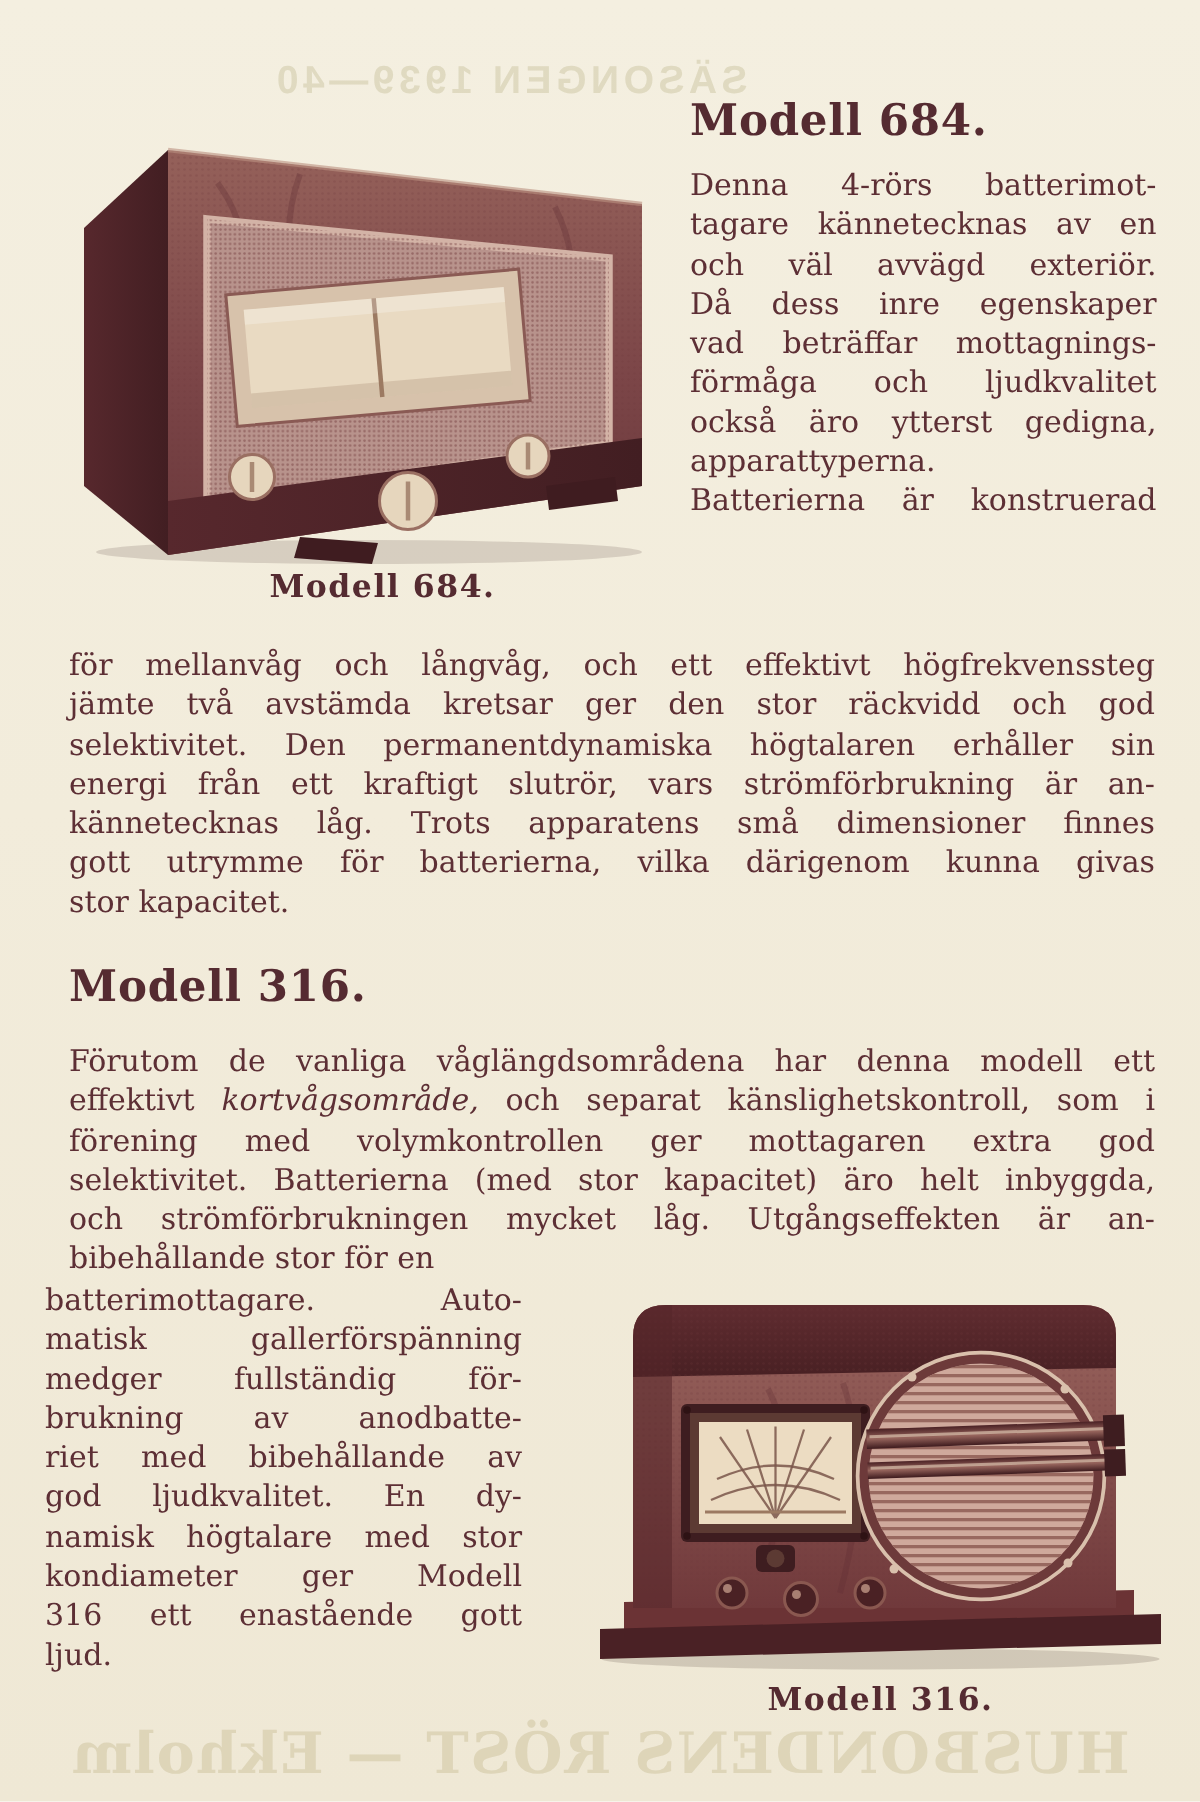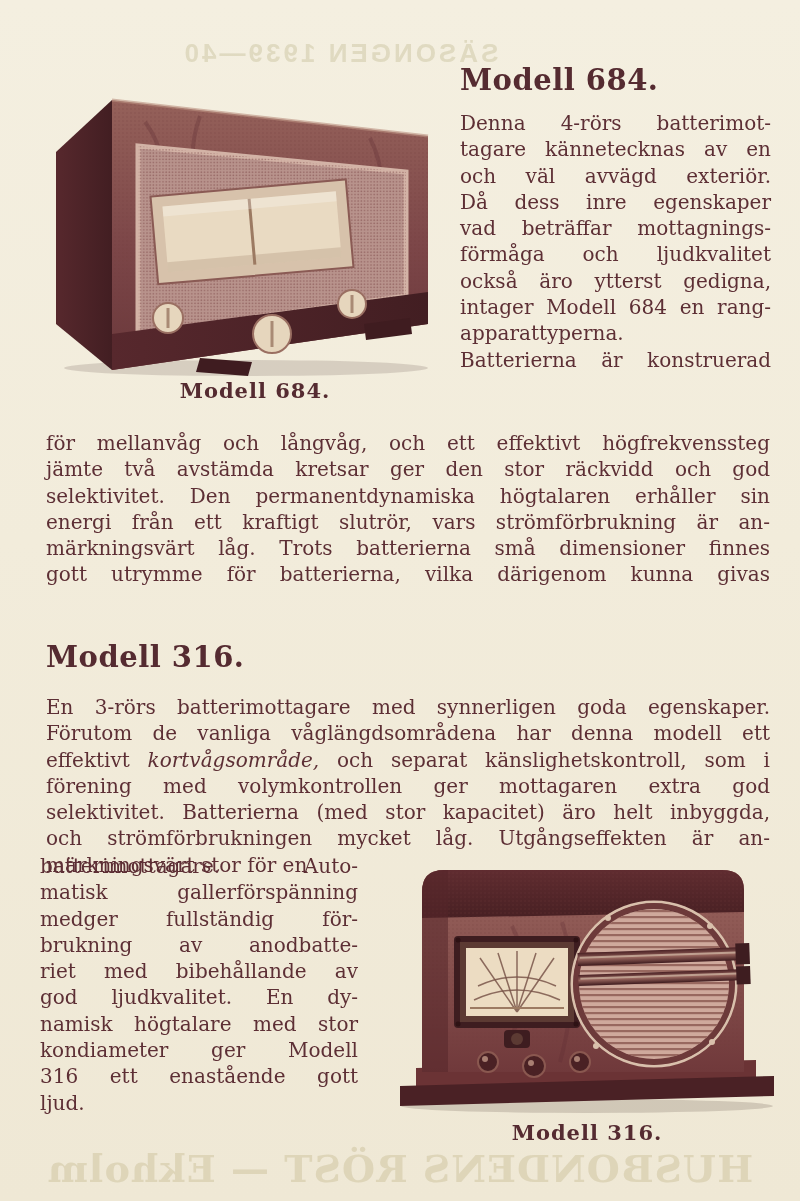--- a/index.html
+++ b/index.html
@@ -29,21 +29,21 @@
              letter-spacing:1px;color:rgba(182,168,118,0.30);}
 
   
   .photo684{position:absolute;left:50px;top:72px;width:386px;height:304px;}
   .cap684{left:55px;top:378px;width:400px;}
   .col684{left:460px;top:64px;width:311px;}
   .col684 h2{margin-bottom:13px;}
   .para684{left:46px;top:430px;width:724px;}
   .h316{left:46px;top:641px;}
   .para316{left:46px;top:694px;width:724px;}
-  .col316{left:40px;top:853px;width:318px;}
+  .col316{left:30px;top:853px;width:318px;}
   .photo316{position:absolute;left:392px;top:856px;width:390px;height:262px;}
   .cap316{left:392px;top:1120px;width:390px;}
 </style>
 </head>
 <body>
 
 <div id="page">
 
   <div class="bleed bleed-top">SÄSONGEN 1939—40</div>
 
@@ -105,53 +105,52 @@
   <div class="abs col684 body-text">
     <h2 class="model-h">Modell 684.</h2>
     <div>
         <div class="tline">Denna 4-rörs batterimot-</div>
         <div class="tline">tagare kännetecknas av en</div>
         <div class="tline">och väl avvägd exteriör.</div>
         <div class="tline">Då dess inre egenskaper</div>
         <div class="tline">vad beträffar mottagnings-</div>
         <div class="tline">förmåga och ljudkvalitet</div>
         <div class="tline">också äro ytterst gedigna,</div>
-        <div class="tline">intager Modell 684 en rang-</div>
       </div>
     <div class="tline tline-left">apparattyperna.</div>
     <div class="tline">Batterierna är konstruerad</div>
   </div>
 
   <div class="abs para684 body-text">
     <div>
         <div class="tline">för mellanvåg och långvåg, och ett effektivt högfrekvenssteg</div>
         <div class="tline">jämte två avstämda kretsar ger den stor räckvidd och god</div>
         <div class="tline">selektivitet.  Den permanentdynamiska högtalaren erhåller sin</div>
         <div class="tline">energi från ett kraftigt slutrör, vars strömförbrukning är an-</div>
-        <div class="tline">märkningsvärt låg.  Trots batterierna små dimensioner finnes</div>
+        <div class="tline">kännetecknas låg.  Trots apparatens små dimensioner finnes</div>
         <div class="tline">gott utrymme för batterierna, vilka därigenom kunna givas</div>
       </div>
+    <div class="tline tline-left">stor kapacitet.</div>
   </div>
 
   <h2 class="abs h316 model-h">Modell 316.</h2>
 
   <div class="abs para316 body-text">
     <div>
-        <div class="tline">En 3-rörs batterimottagare med synnerligen goda egenskaper.</div>
         <div class="tline">Förutom de vanliga våglängdsområdena har denna modell ett</div>
       </div>
     <div class="tline">
       <span>effektivt </span><em class="ital">kortvågsområde,</em><span> och separat känslighetskontroll, som i</span>
     </div>
     <div>
         <div class="tline">förening med volymkontrollen ger mottagaren extra god</div>
         <div class="tline">selektivitet.  Batterierna (med stor kapacitet) äro helt inbyggda,</div>
         <div class="tline">och strömförbrukningen mycket låg.  Utgångseffekten är an-</div>
       </div>
-    <div class="tline tline-left">märkningsvärt stor för en</div>
+    <div class="tline tline-left">bibehållande stor för en</div>
   </div>
 
   <div class="abs col316 body-text">
     <div>
         <div class="tline">batterimottagare.  Auto-</div>
         <div class="tline">matisk gallerförspänning</div>
         <div class="tline">medger fullständig för-</div>
         <div class="tline">brukning av anodbatte-</div>
         <div class="tline">riet med bibehållande av</div>
         <div class="tline">god ljudkvalitet.  En dy-</div>

